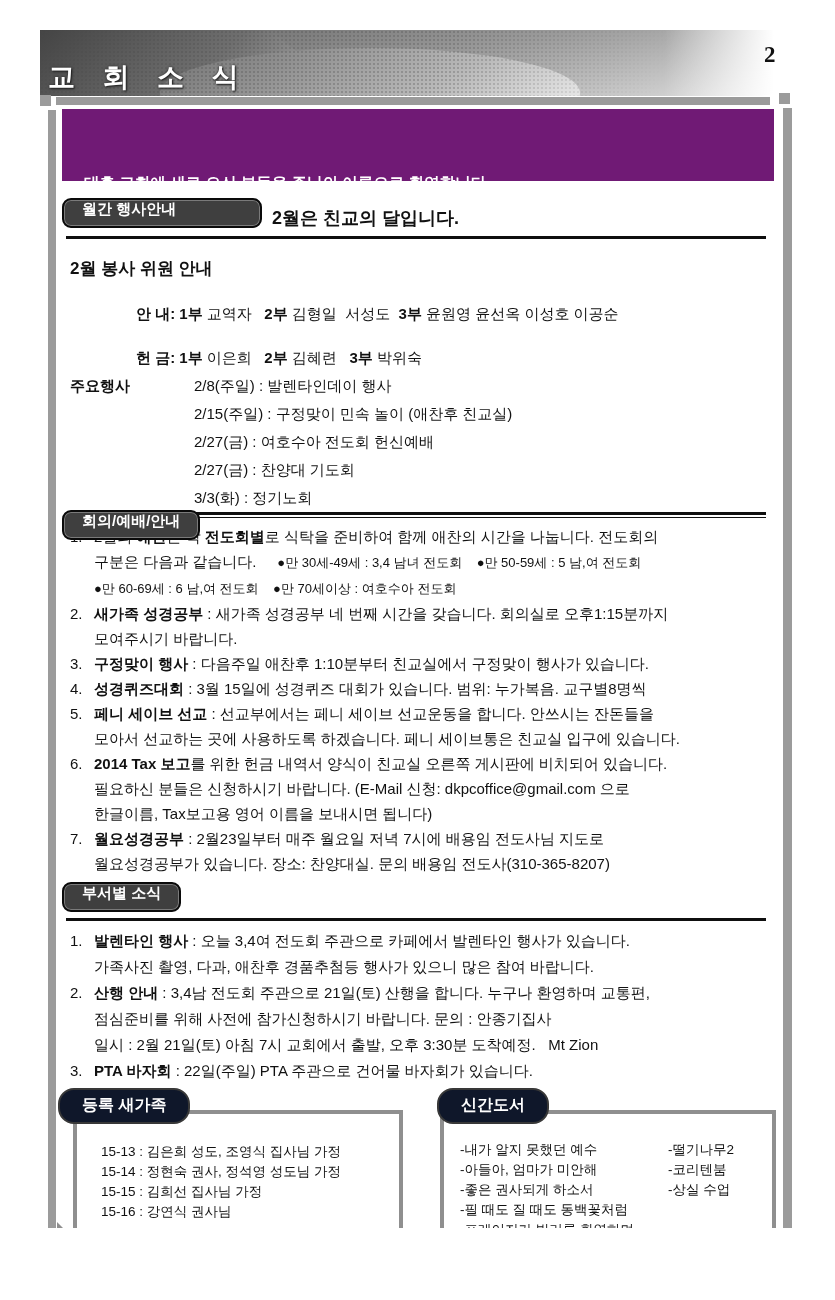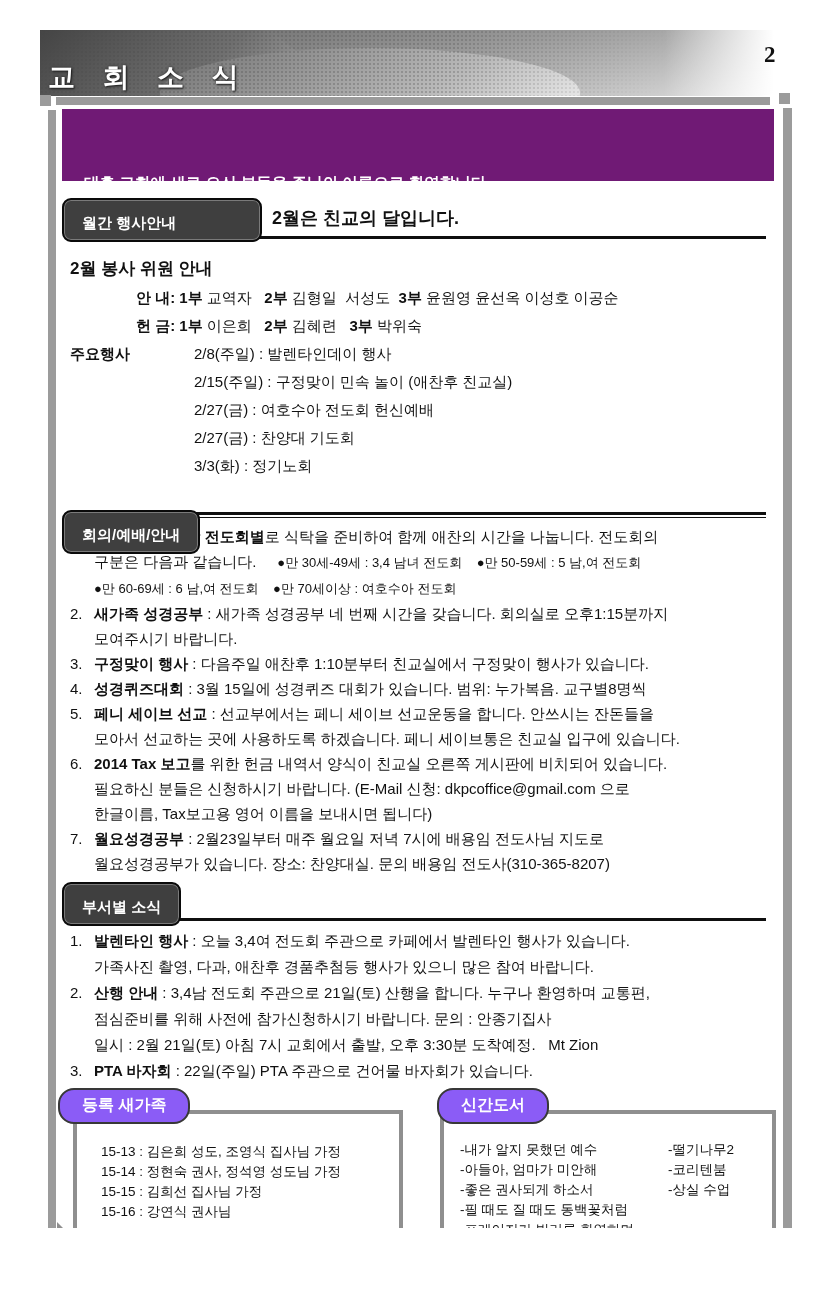--- a/index.html
+++ b/index.html
@@ -30,47 +30,47 @@
   .fsq{width:11px;height:11px;}
   .ftri{position:absolute;left:57px;top:1222px;width:0;height:0;z-index:0;
       border-bottom:17px solid #8f8f8f;border-right:17px solid transparent;}
 
   
   .welcome{position:absolute;left:62px;top:109px;width:690px;height:61px;background:#701a75;color:#fff;
       font-weight:bold;font-size:15.5px;line-height:25px;padding:11px 0 0 22px;z-index:2;white-space:pre-wrap;}
 
   
   .tab{position:absolute;background:#3f3f3f;color:#fff;font-weight:bold;font-size:15px;
-      border:2px solid #0a0a0a;border-radius:9px;padding:14px 18px 7px;z-index:5;white-space:nowrap;
+      border:2px solid #0a0a0a;border-radius:9px;padding:0 18px 7px;z-index:5;white-space:nowrap;
       box-shadow:inset 0 0 0 1px #7a7a7a;}
   .rule{position:absolute;border-top:3px solid #0f0f0f;z-index:1;}
   .rule.double{height:2px;border-top:3px solid #0f0f0f;border-bottom:1px solid #0f0f0f;}
   .slogan{position:absolute;left:272px;top:206px;font-size:18px;font-weight:bold;z-index:2;white-space:nowrap;}
 
   
   .monthly-body{position:absolute;left:70px;top:254px;width:706px;font-size:15px;line-height:28px;z-index:2;}
   .m-title{font-size:17px;font-weight:bold;line-height:30px;}
-  .m-line{padding-left:66px;white-space:pre-wrap;}
+  .m-line{padding-left:66px;white-space:pre-wrap;margin-top:16px;}
   .events-row{display:flex;gap:36px;}
   .events-label{font-weight:bold;width:88px;flex:none;}
   .events{flex:1;}
   .events .line{white-space:pre-wrap;}
 
   
   .items{position:absolute;z-index:2;font-size:15px;}
   .items .item{display:flex;}
   .items .num{width:24px;flex:none;}
   .items .runs{flex:1;white-space:pre-wrap;}
   .meeting-items{left:70px;top:524px;width:708px;line-height:25px;}
   .dept-items{left:70px;top:928px;width:708px;line-height:26px;}
   .b{font-weight:bold;}
   .sm{font-size:13px;}
 
   
-  .pill{position:absolute;background:#8b5cf6;color:#fff;font-weight:bold;font-size:16px;
+  .pill{position:absolute;background:#0f172a;color:#fff;font-weight:bold;font-size:16px;
       border:2px solid #383838;border-radius:16px;padding:5px 22px 6px;z-index:6;white-space:nowrap;}
   .info-box{position:absolute;border:4px solid #8f8f8f;background:#fff;z-index:1;}
   .family-box{left:73px;top:1110px;width:322px;height:123px;}
   .family-rows{padding:28px 0 0 24px;font-size:13.5px;line-height:20px;}
   .family-rows .line{white-space:pre-wrap;}
   .books-box{left:440px;top:1110px;width:328px;height:125px;}
   .books-cols{display:flex;padding:26px 0 0 16px;font-size:13.5px;line-height:20px;}
   .books-col-left{width:208px;}
   .books-cols .line{white-space:pre-wrap;}
 </style>

